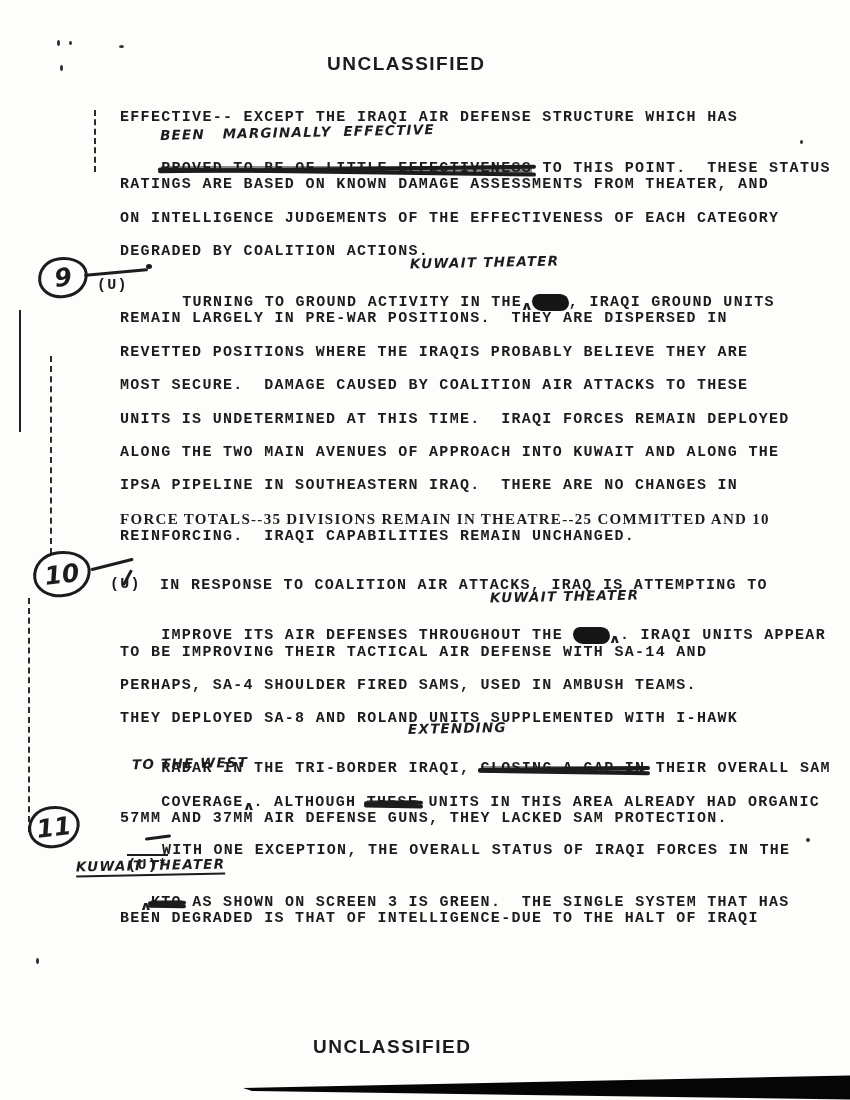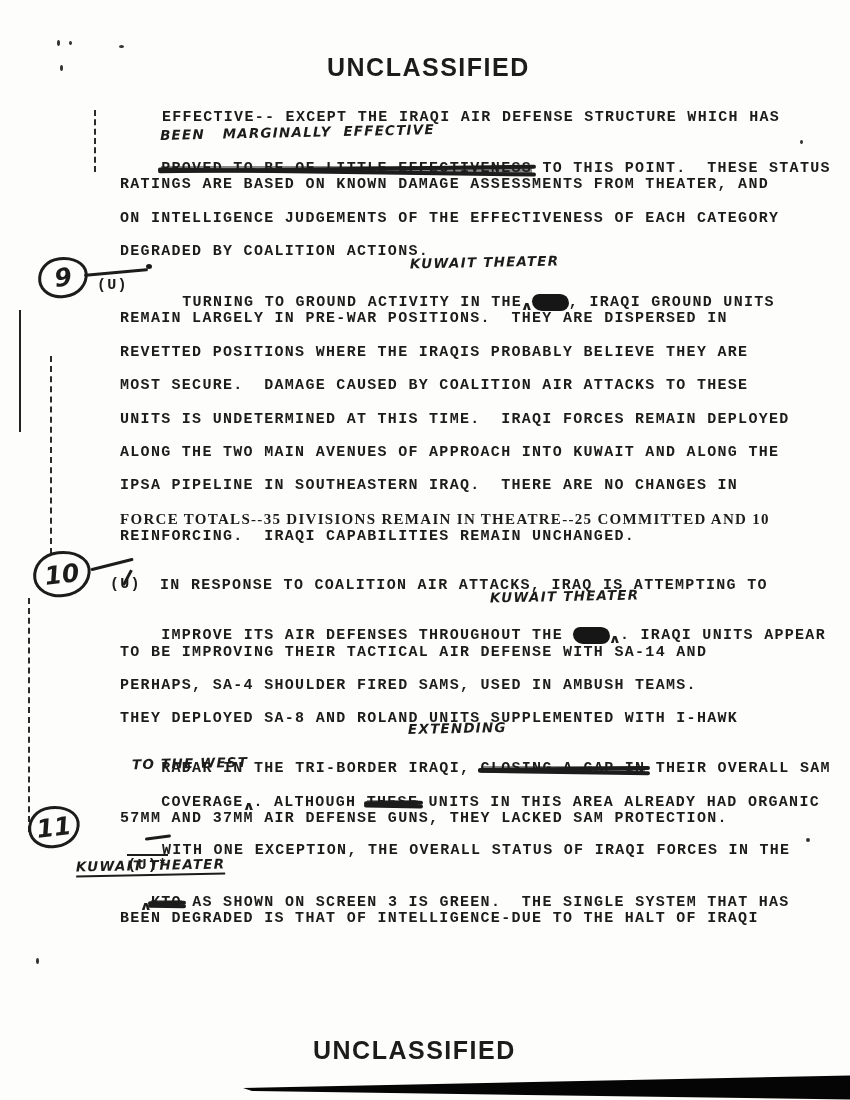--- a/index.html
+++ b/index.html
@@ -6,21 +6,21 @@
   * { margin: 0; padding: 0; box-sizing: border-box; }
   body { width: 850px; height: 1100px; background: #fff; }
   .page {
     position: relative; width: 850px; height: 1100px;
     background: var(--paper); overflow: hidden;
     font-family: "Liberation Mono", monospace;
   }
   .classification {
     position: absolute;
     font-family: "Liberation Sans", sans-serif;
-    font-weight: bold; font-size: 25px; letter-spacing: 1.5px;
+    font-weight: bold; font-size: 19px; letter-spacing: 1.5px;
     color: var(--ink);
   }
   .tline {
     position: absolute; color: var(--ink);
     font-family: "Liberation Mono", monospace;
     font-size: 15px; font-weight: bold; letter-spacing: 1.3px;
     white-space: pre; line-height: 1.15;
   }
   .tline span { white-space: pre; }
   .marker { font-size: 15px; }
@@ -83,21 +83,21 @@
   <div class="speck" style="left:119px; top:45px; width:5px; height:3px;"></div>
   <div class="speck" style="left:60px; top:65px; width:3px; height:6px;"></div>
   <div class="speck" style="left:806px; top:838px; width:4px; height:4px;"></div>
   <div class="speck" style="left:800px; top:140px; width:3px; height:4px;"></div>
   <div class="vdash" style="left:94px; top:110px; height:62px;"></div>
   <div class="vline" style="left:19px; top:310px; height:122px;"></div>
   <div class="vdash" style="left:50px; top:356px; height:198px;"></div>
   <div class="vdash" style="left:28px; top:598px; height:234px;"></div>
   <div class="speck" style="left:36px; top:958px; width:3px; height:6px;"></div>
 
-  <div class="tline" style="left:120px; top:109px;margin-left:42px;">EFFECTIVE-- EXCEPT THE IRAQI AIR DEFENSE STRUCTURE WHICH HAS</div>
+  <div class="tline" style="left:120px; top:109px;">EFFECTIVE-- EXCEPT THE IRAQI AIR DEFENSE STRUCTURE WHICH HAS</div>
   <div class="hw" style="left:160px; top:124px;">BEEN   MARGINALLY  EFFECTIVE</div>
   <div class="tline" style="left:120px; top:143px;">
     <span class="scrib">PROVED TO BE OF LITTLE EFFECTIVENESS</span><span> TO THIS POINT.  THESE STATUS</span>
   </div>
   <div class="tline" style="left:120px; top:176px;">RATINGS ARE BASED ON KNOWN DAMAGE ASSESSMENTS FROM THEATER, AND</div>
   <div class="tline" style="left:120px; top:210px;">ON INTELLIGENCE JUDGEMENTS OF THE EFFECTIVENESS OF EACH CATEGORY</div>
   <div class="tline" style="left:120px; top:243px;">DEGRADED BY COALITION ACTIONS.</div>
 
   <div class="circle-num" style="left:38px; top:257px; width:50px; height:41px;">9</div>
   <div class="connector" style="left:84px; top:271px; width:64px; transform:rotate(-5deg);"></div>

